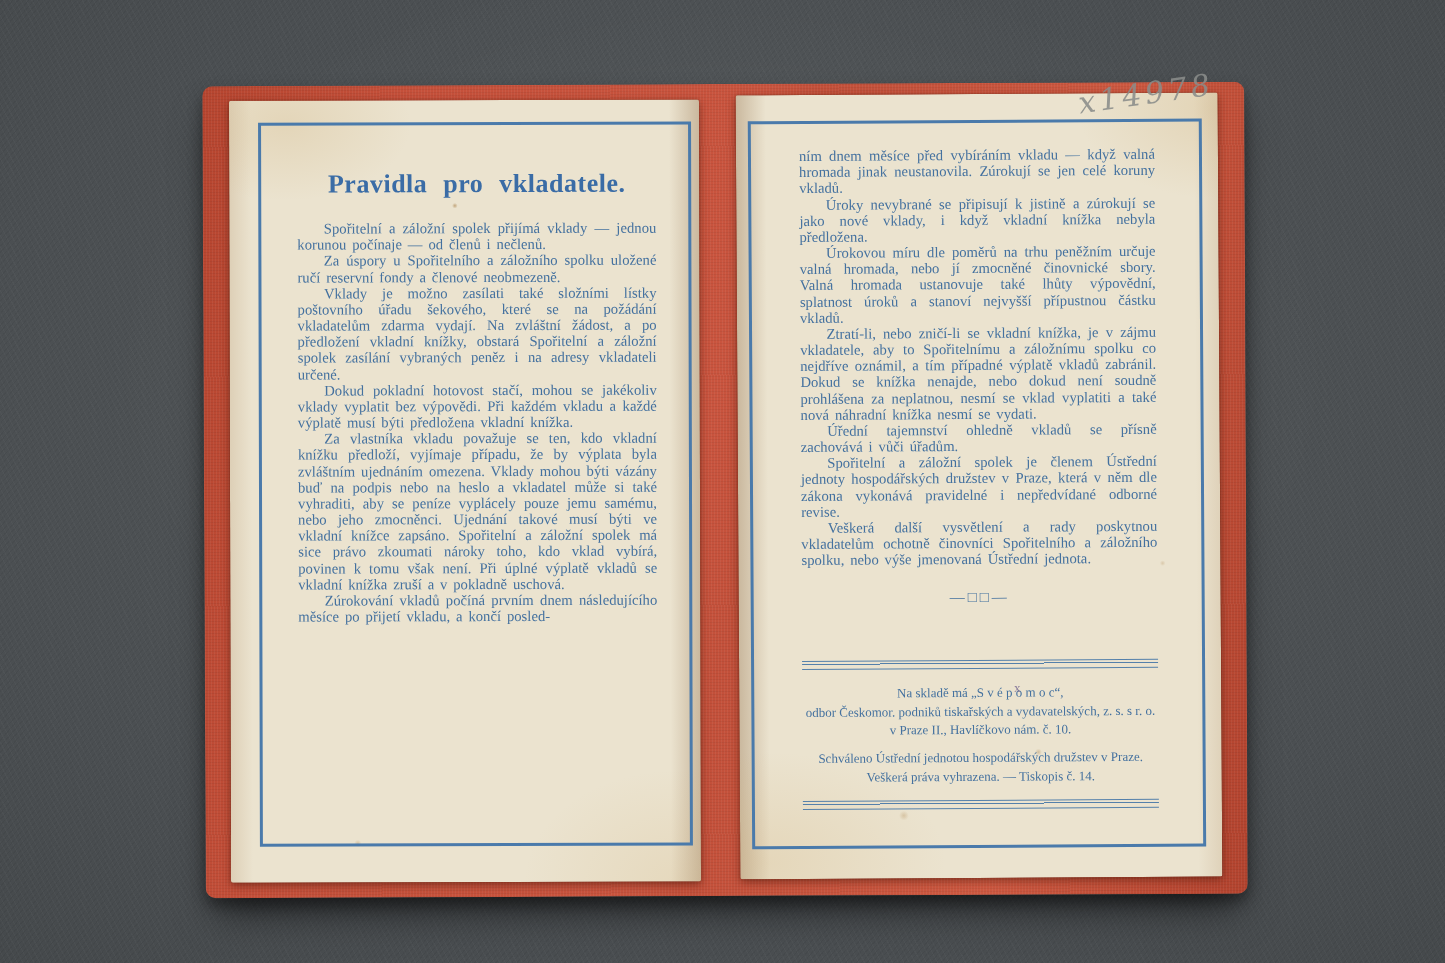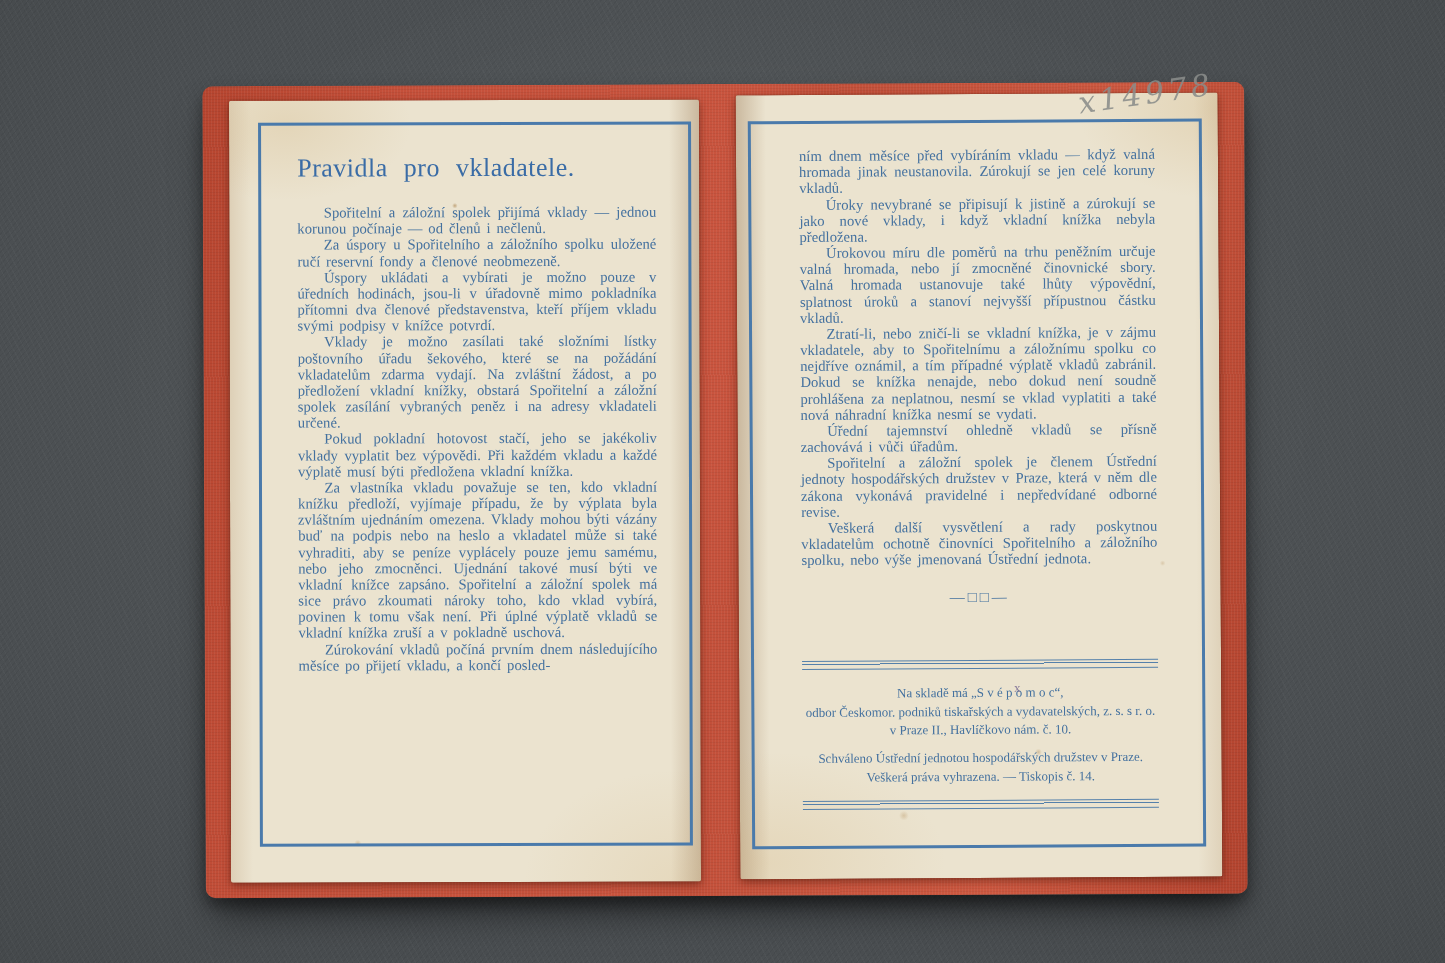--- a/index.html
+++ b/index.html
@@ -70,23 +70,23 @@
   .frame-left{
     left:29px;top:22px;right:8px;bottom:36px;
     padding:24px 32px 28px 36px;
   }
   .frame-right{
     left:12px;top:26px;right:16px;bottom:30px;
     padding:24px 44px 36px 48px;
     display:flex;flex-direction:column;
   }
   .title{
-    margin:4px 0 21px 0;
-    text-align:left;
-    font-size:26px;font-weight:normal;
+    margin:20px 0 21px 0;
+    text-align:center;
+    font-size:26px;font-weight:bold;
     letter-spacing:.5px;word-spacing:9px;
     color:#3a6ca6;
   }
   .para{
     margin:0;
     font-size:14.7px;line-height:1.1;
     text-align:justify;
     text-indent:1.8em;
     word-spacing:2.2px;
     color:#44719f;
@@ -137,23 +137,22 @@
 
 <div class="photo">
 
   <div class="book">
 
     <div class="page page-left">
       <div class="frame frame-left">
         <h1 class="title">Pravidla pro vkladatele.</h1>
         <p class="para">Spořitelní a záložní spolek přijímá vklady — jednou korunou počínaje — od členů i nečlenů.</p>
         <p class="para">Za úspory u Spořitelního a záložního spolku uložené ručí reservní fondy a členové neobmezeně.</p>
-        <p class="para">Úspory ukládati a vybírati je možno pouze v úředních hodinách, jsou-li v úřadovně mimo pokladníka přítomni dva členové představenstva, kteří příjem vkladu svými podpisy v knížce potvrdí.</p>
         <p class="para">Vklady je možno zasílati také složními lístky poštovního úřadu šekového, které se na požádání vkladatelům zdarma vydají. Na zvláštní žádost, a po předložení vkladní knížky, obstará Spořitelní a záložní spolek zasílání vybraných peněz i na adresy vkladateli určené.</p>
-        <p class="para">Pokud pokladní hotovost stačí, jeho se jakékoliv vklady vyplatit bez výpovědi. Při každém vkladu a každé výplatě musí býti předložena vkladní knížka.</p>
+        <p class="para">Dokud pokladní hotovost stačí, mohou se jakékoliv vklady vyplatit bez výpovědi. Při každém vkladu a každé výplatě musí býti předložena vkladní knížka.</p>
         <p class="para">Za vlastníka vkladu považuje se ten, kdo vkladní knížku předloží, vyjímaje případu, že by výplata byla zvláštním ujednáním omezena. Vklady mohou býti vázány buď na podpis nebo na heslo a vkladatel může si také vyhraditi, aby se peníze vyplácely pouze jemu samému, nebo jeho zmocněnci. Ujednání takové musí býti ve vkladní knížce zapsáno. Spořitelní a záložní spolek má sice právo zkoumati nároky toho, kdo vklad vybírá, povinen k tomu však není. Při úplné výplatě vkladů se vkladní knížka zruší a v pokladně uschová.</p>
         <p class="para">Zúrokování vkladů počíná prvním dnem následujícího měsíce po přijetí vkladu, a končí posled-</p>
       </div>
     </div>
 
     <div class="page page-right">
       <div class="frame frame-right">
         <p class="para no-indent">ním dnem měsíce před vybíráním vkladu — když valná hromada jinak neustanovila. Zúrokují se jen celé koruny vkladů.</p>
         <p class="para">Úroky nevybrané se připisují k jistině a zúrokují se jako nové vklady, i když vkladní knížka nebyla předložena.</p>
         <p class="para">Úrokovou míru dle poměrů na trhu peněžním určuje valná hromada, nebo jí zmocněné činovnické sbory. Valná hromada ustanovuje také lhůty výpovědní, splatnost úroků a stanoví nejvyšší přípustnou částku vkladů.</p>

